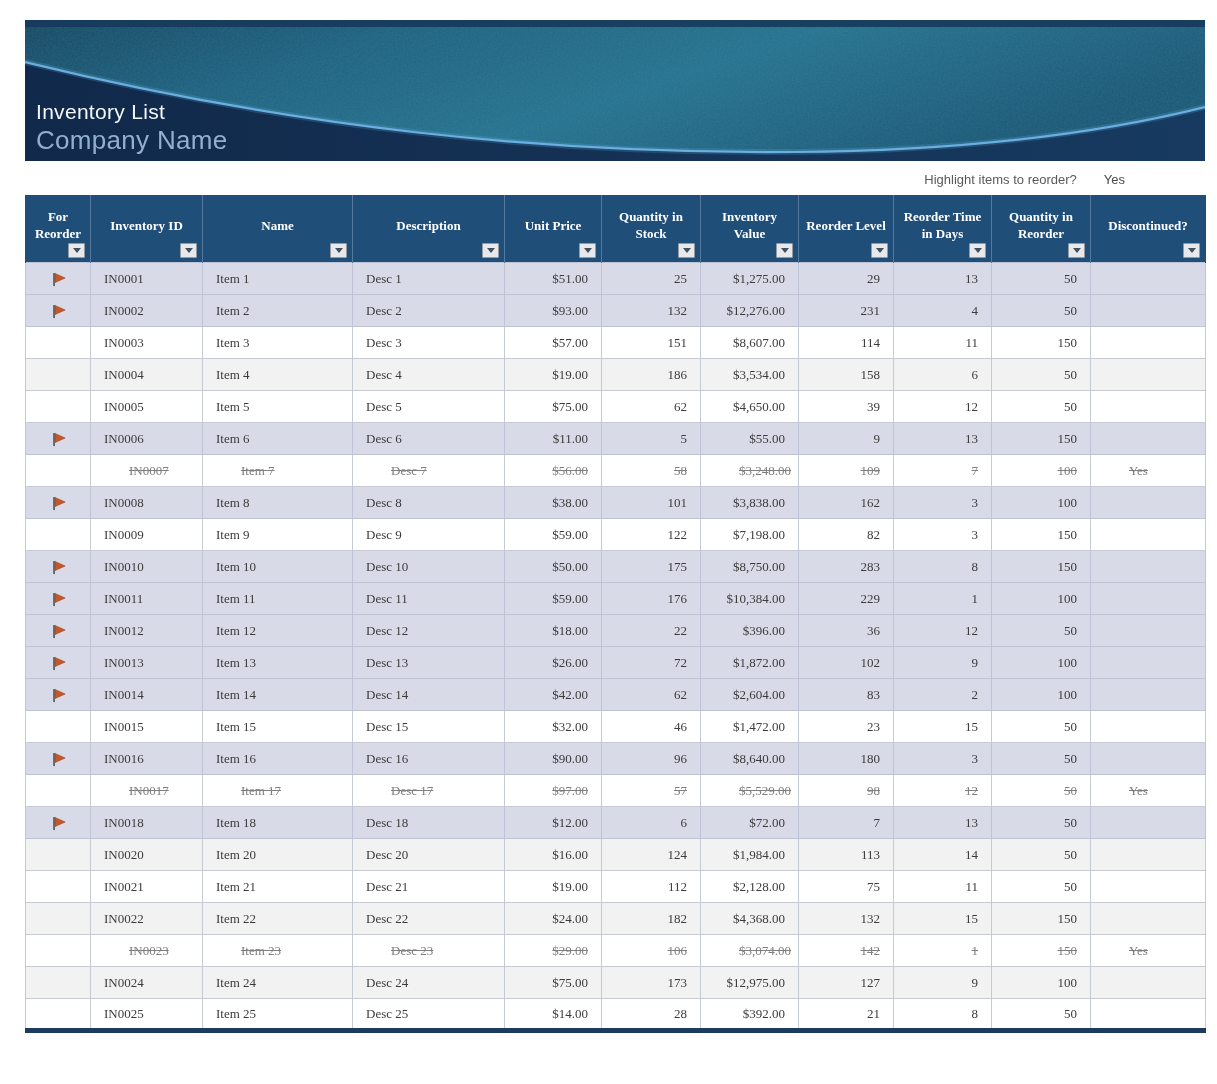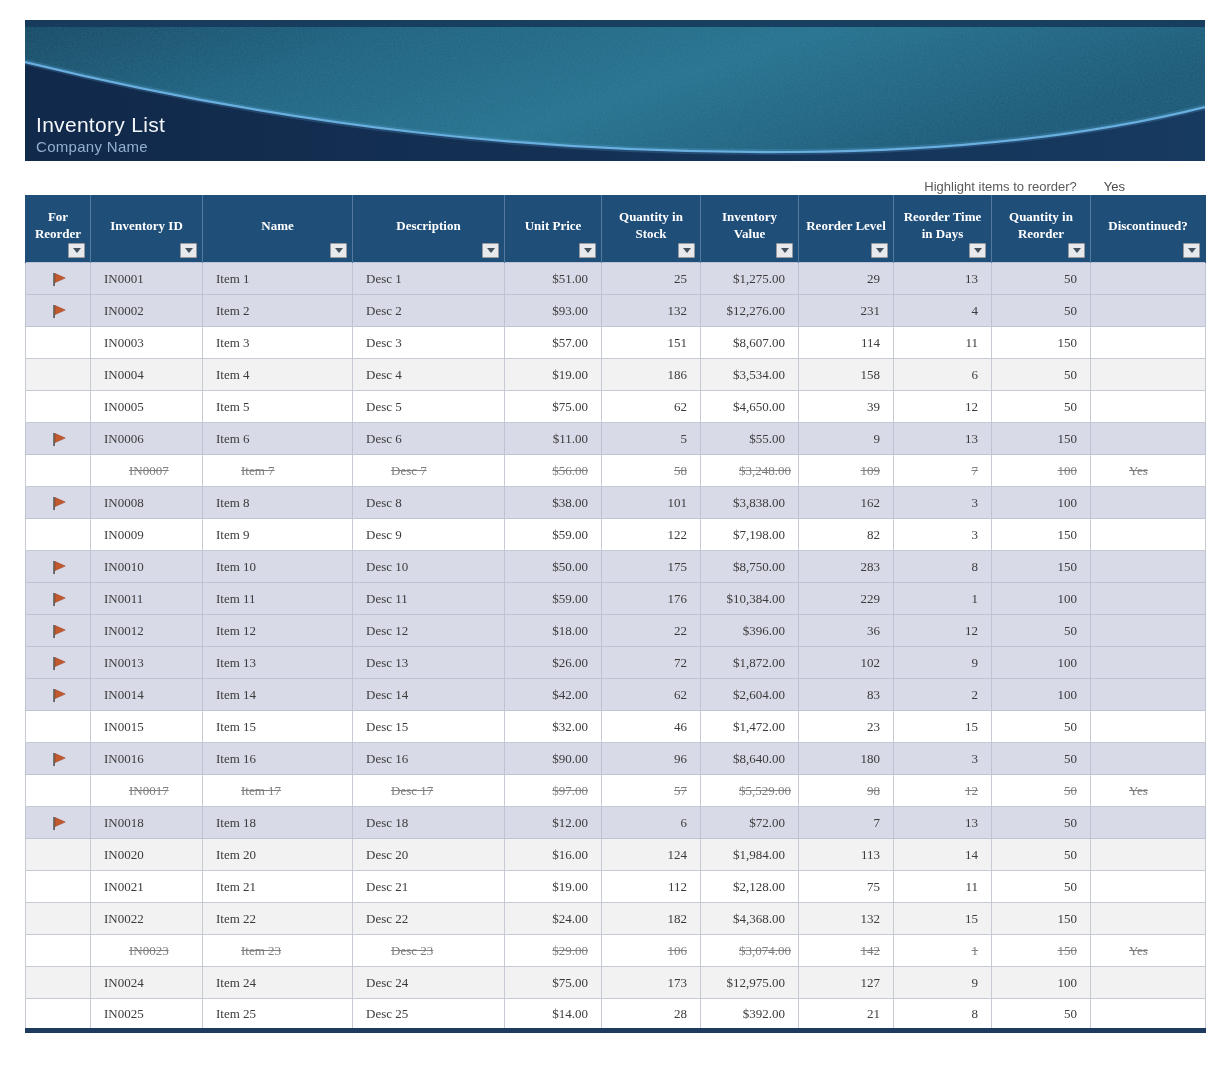--- a/index.html
+++ b/index.html
@@ -9,25 +9,25 @@
     font-family:"Liberation Sans", sans-serif;
     position:relative; overflow:hidden;
   }
   .sheet { position:relative; width:1217px; height:1084px; background:#fff; }
 
   
   .banner { position:absolute; left:25px; top:20px; width:1180px; height:141px; overflow:hidden; }
   .banner svg { position:absolute; inset:0; display:block; }
   .banner-titles { position:absolute; left:11px; bottom:5px; z-index:3; }
   .banner-title { margin:0; font-size:21px; font-weight:400; color:#f4f7fa; letter-spacing:.3px; line-height:1.25; }
-  .banner-subtitle { margin:0; font-size:15px; font-weight:400; color:#93afd0; letter-spacing:.3px; line-height:1.2; }
+  .banner-subtitle { margin:0; font-size:26px; font-weight:400; color:#93afd0; letter-spacing:.3px; line-height:1.2;text-align:center; }
 
   
   .controls-row {
-    position:absolute; left:25px; top:174px; width:1180px; height:24px;
+    position:absolute; left:25px; top:167px; width:1180px; height:24px;
     display:flex; justify-content:flex-end; align-items:center;
     font-size:13px; color:#595959;
   }
   .highlight-label { }
   .highlight-value { margin-left:27px; margin-right:80px; color:#4a4a4a; cursor:pointer; }
 
   
   table.inv {
     position:absolute; left:25px; top:195px; width:1180px;
     border-collapse:collapse; table-layout:fixed;

